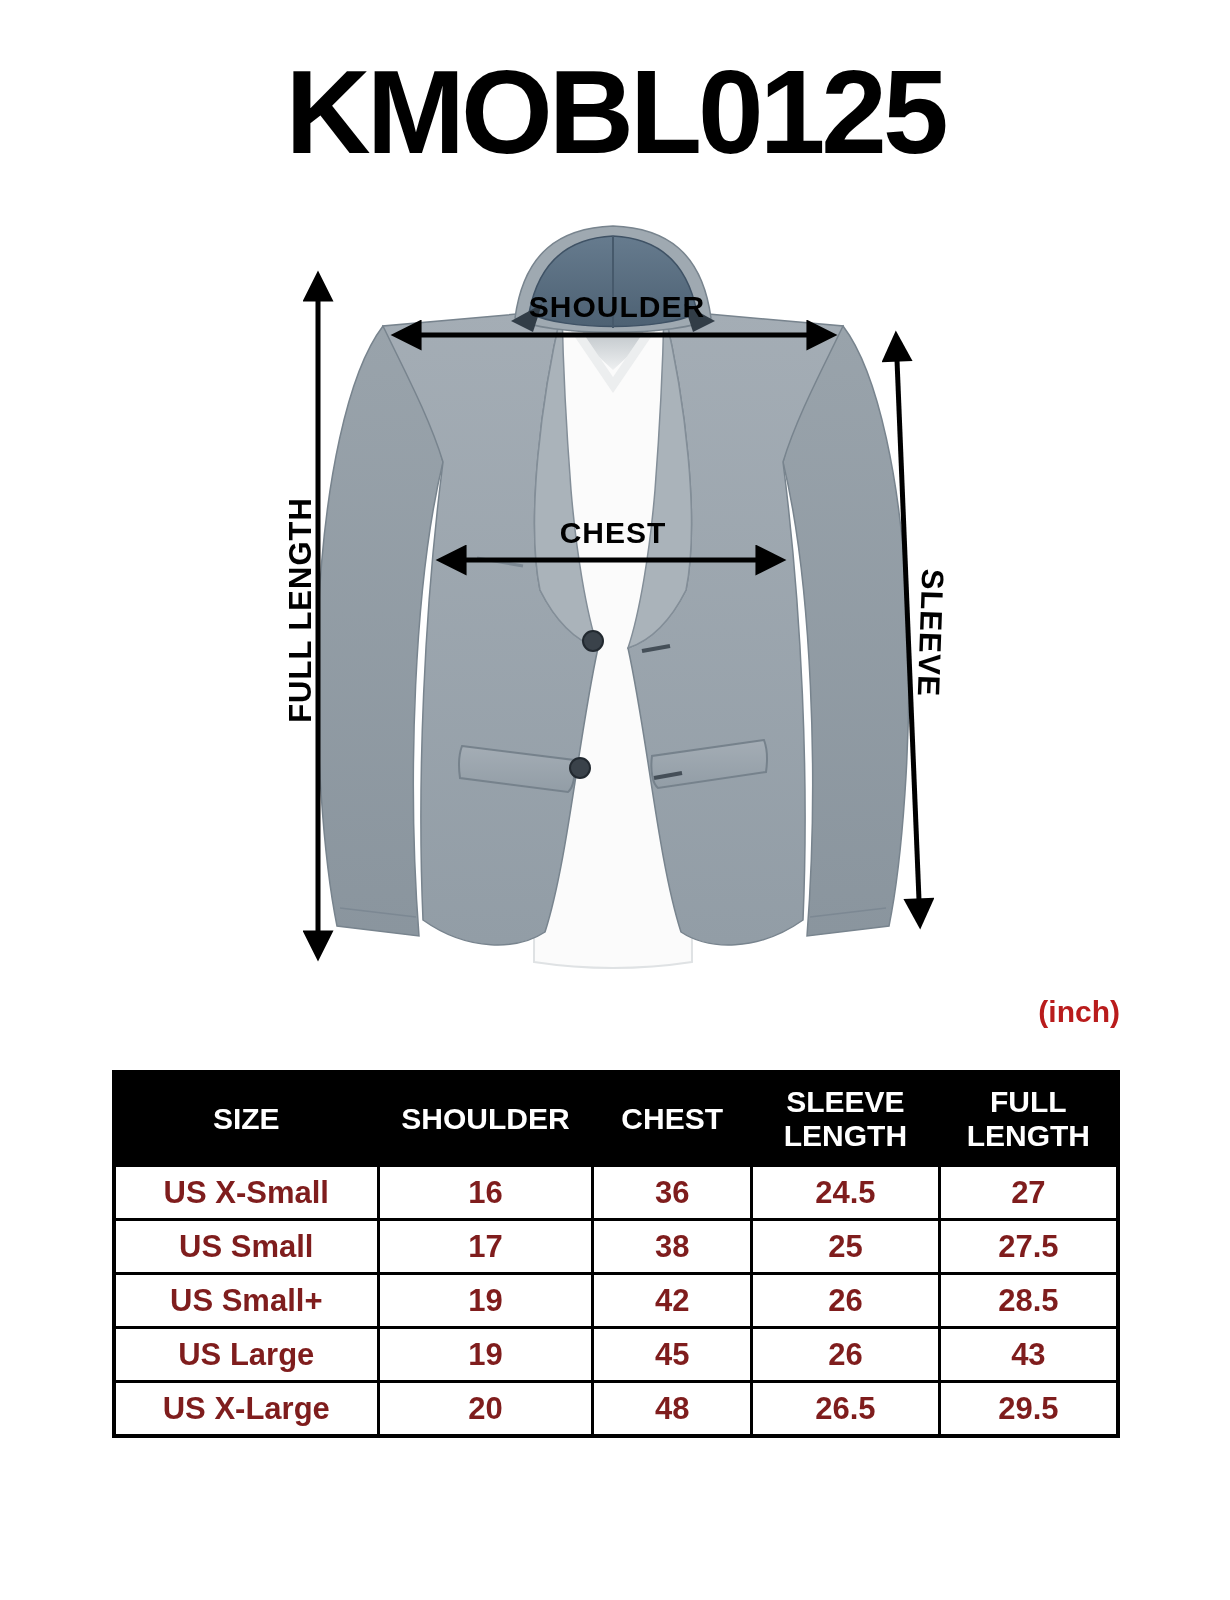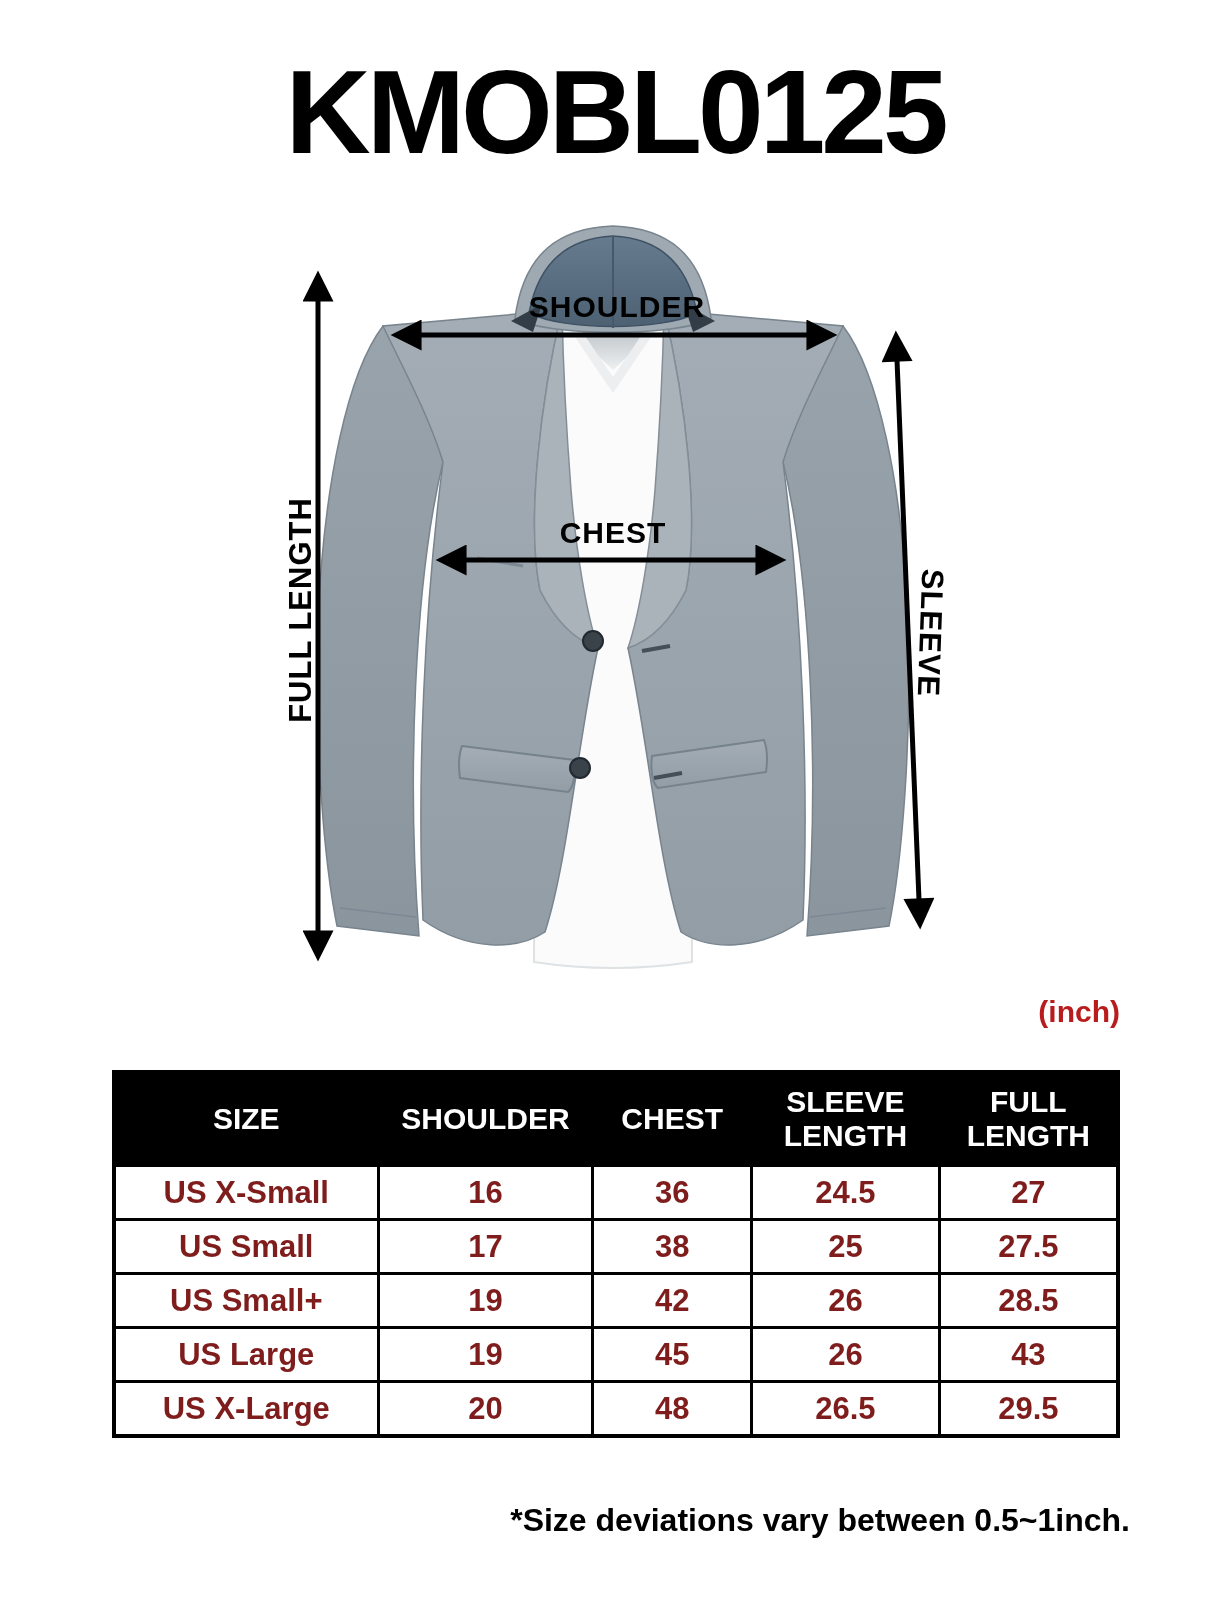--- a/index.html
+++ b/index.html
@@ -178,15 +178,14 @@
       <tr>
         <td>US X-Large</td>
         <td>20</td>
         <td>48</td>
         <td>26.5</td>
         <td>29.5</td>
       </tr>
     </tbody>
   </table>
 
-  <div class="footnote">*Size deviations vary between 0.5~1inch.</div>
 
 </div>
 
 </body></html>

